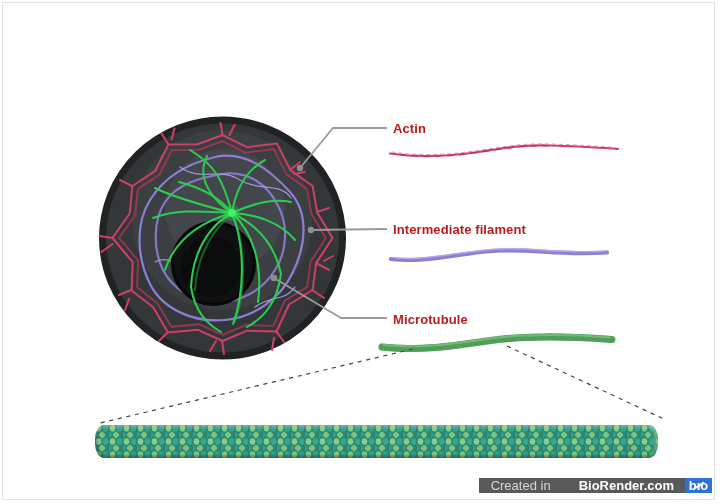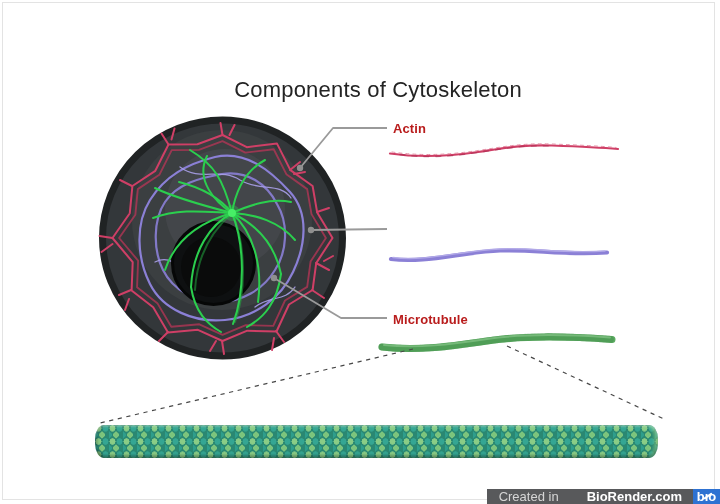--- a/index.html
+++ b/index.html
@@ -24,36 +24,35 @@
       radial-gradient(circle 3.1px at 10.5px 3.3px, #35a693 96%, rgba(0,0,0,0) 98%),
       radial-gradient(circle 3.1px at 7px 9.9px, #7cc47d 96%, rgba(0,0,0,0) 98%),
       radial-gradient(circle 3.1px at 0px 9.9px, #2f9e8c 96%, rgba(0,0,0,0) 98%);
     background-size:14px 13.2px;
     border-radius:9px/14px;
     box-shadow: inset 0 2px 2px rgba(255,255,255,.25),
                 inset 0 -3px 3px rgba(0,0,0,.28),
                 inset -4px 0 3px rgba(140,205,134,.55),
                 inset 3px 0 3px rgba(0,0,0,.18);}
   
-  .badge{position:absolute;right:0;bottom:0;height:26px;display:flex;align-items:flex-end;cursor:pointer;}
+  .badge{position:absolute;right:8px;bottom:0;height:26px;display:flex;align-items:flex-start;cursor:pointer;}
   .badge-text{background:#58595b;color:#d6d6d6;font-size:13px;display:flex;align-items:center;
               padding:0 11px 0 12px;white-space:pre;}
   .badge-text b{color:#ffffff;font-weight:bold;margin-left:4px;padding-left:24px;}
   .badge-logo{width:27px;background:#2e72d2;color:#fff;display:flex;align-items:center;justify-content:center;
               font-size:13px;font-weight:bold;position:relative;}
   .badge-logo .slash{position:absolute;width:10px;height:2.2px;background:#fff;border-radius:2px;
               top:6px;left:10px;transform:rotate(-35deg);}
 </style>
 </head>
 <body>
 
 <div id="page">
   <div class="frame"></div>
 
-  <div class="title">Components of Cytoskeleton</div>
 
   <svg id="cell-art" width="254" height="250" viewBox="0 0 254 250">
     <g>
       <ellipse cx="127.5" cy="126" rx="120" ry="118" fill="#33373a" stroke="#202324" stroke-width="7"></ellipse>
       <circle cx="127" cy="108" r="90" fill="#3d4144" opacity="0.8"></circle>
       <circle cx="130" cy="97" r="60" fill="#46494c" opacity="0.8"></circle>
     </g>
 
     <g fill="none" stroke="#cf3f66" stroke-width="2" stroke-linecap="round" stroke-linejoin="round">
       <path transform="translate(7.65,7.56) scale(.94)" opacity=".75" stroke="#b93557" d="M237.5,126 L221.2,151.1 L217.6,178 L194,192.5 L181.5,219.5 L152.3,218.7 L127.5,229 L102.9,217.8 L73,220.4 L58.2,195.3 L36.6,178.5 L37.7,150.1 L17.5,126 L34.8,101.2 L37.4,74 L60.3,58.8 L73.5,32.5 L102.4,32.3 L127.5,23 L151.8,35.2 L182,31.6 L195.4,58.1 L217.6,74 L222.2,100.6 Z"></path>
@@ -121,20 +120,21 @@
       <path stroke="#8dcb8f" stroke-width="2" opacity=".6" d="M384,345 C418,348.5 450,344.5 487,339 C524,333.5 562,334 610,337.5"></path>
     </g>
 
     <g fill="none" stroke="#474747" stroke-width="1.2" stroke-dasharray="4.2 4.6">
       <path d="M413,349 L100,423"></path>
       <path d="M507,346 L666,420"></path>
     </g>
   </svg>
 
   <div id="label-actin" class="comp-label">Actin</div>
+  <div id="label-if" class="comp-label">Intermediate filament</div>
   <div id="label-mt" class="comp-label">Microtubule</div>
 
   <div class="big-mt"></div>
 
   <div class="badge">
     <div class="badge-text"><span>Created in</span><b>BioRender.com</b></div>
     <div class="badge-logo">
         <span>bıo</span>
         <span class="slash"></span>
       </div>

